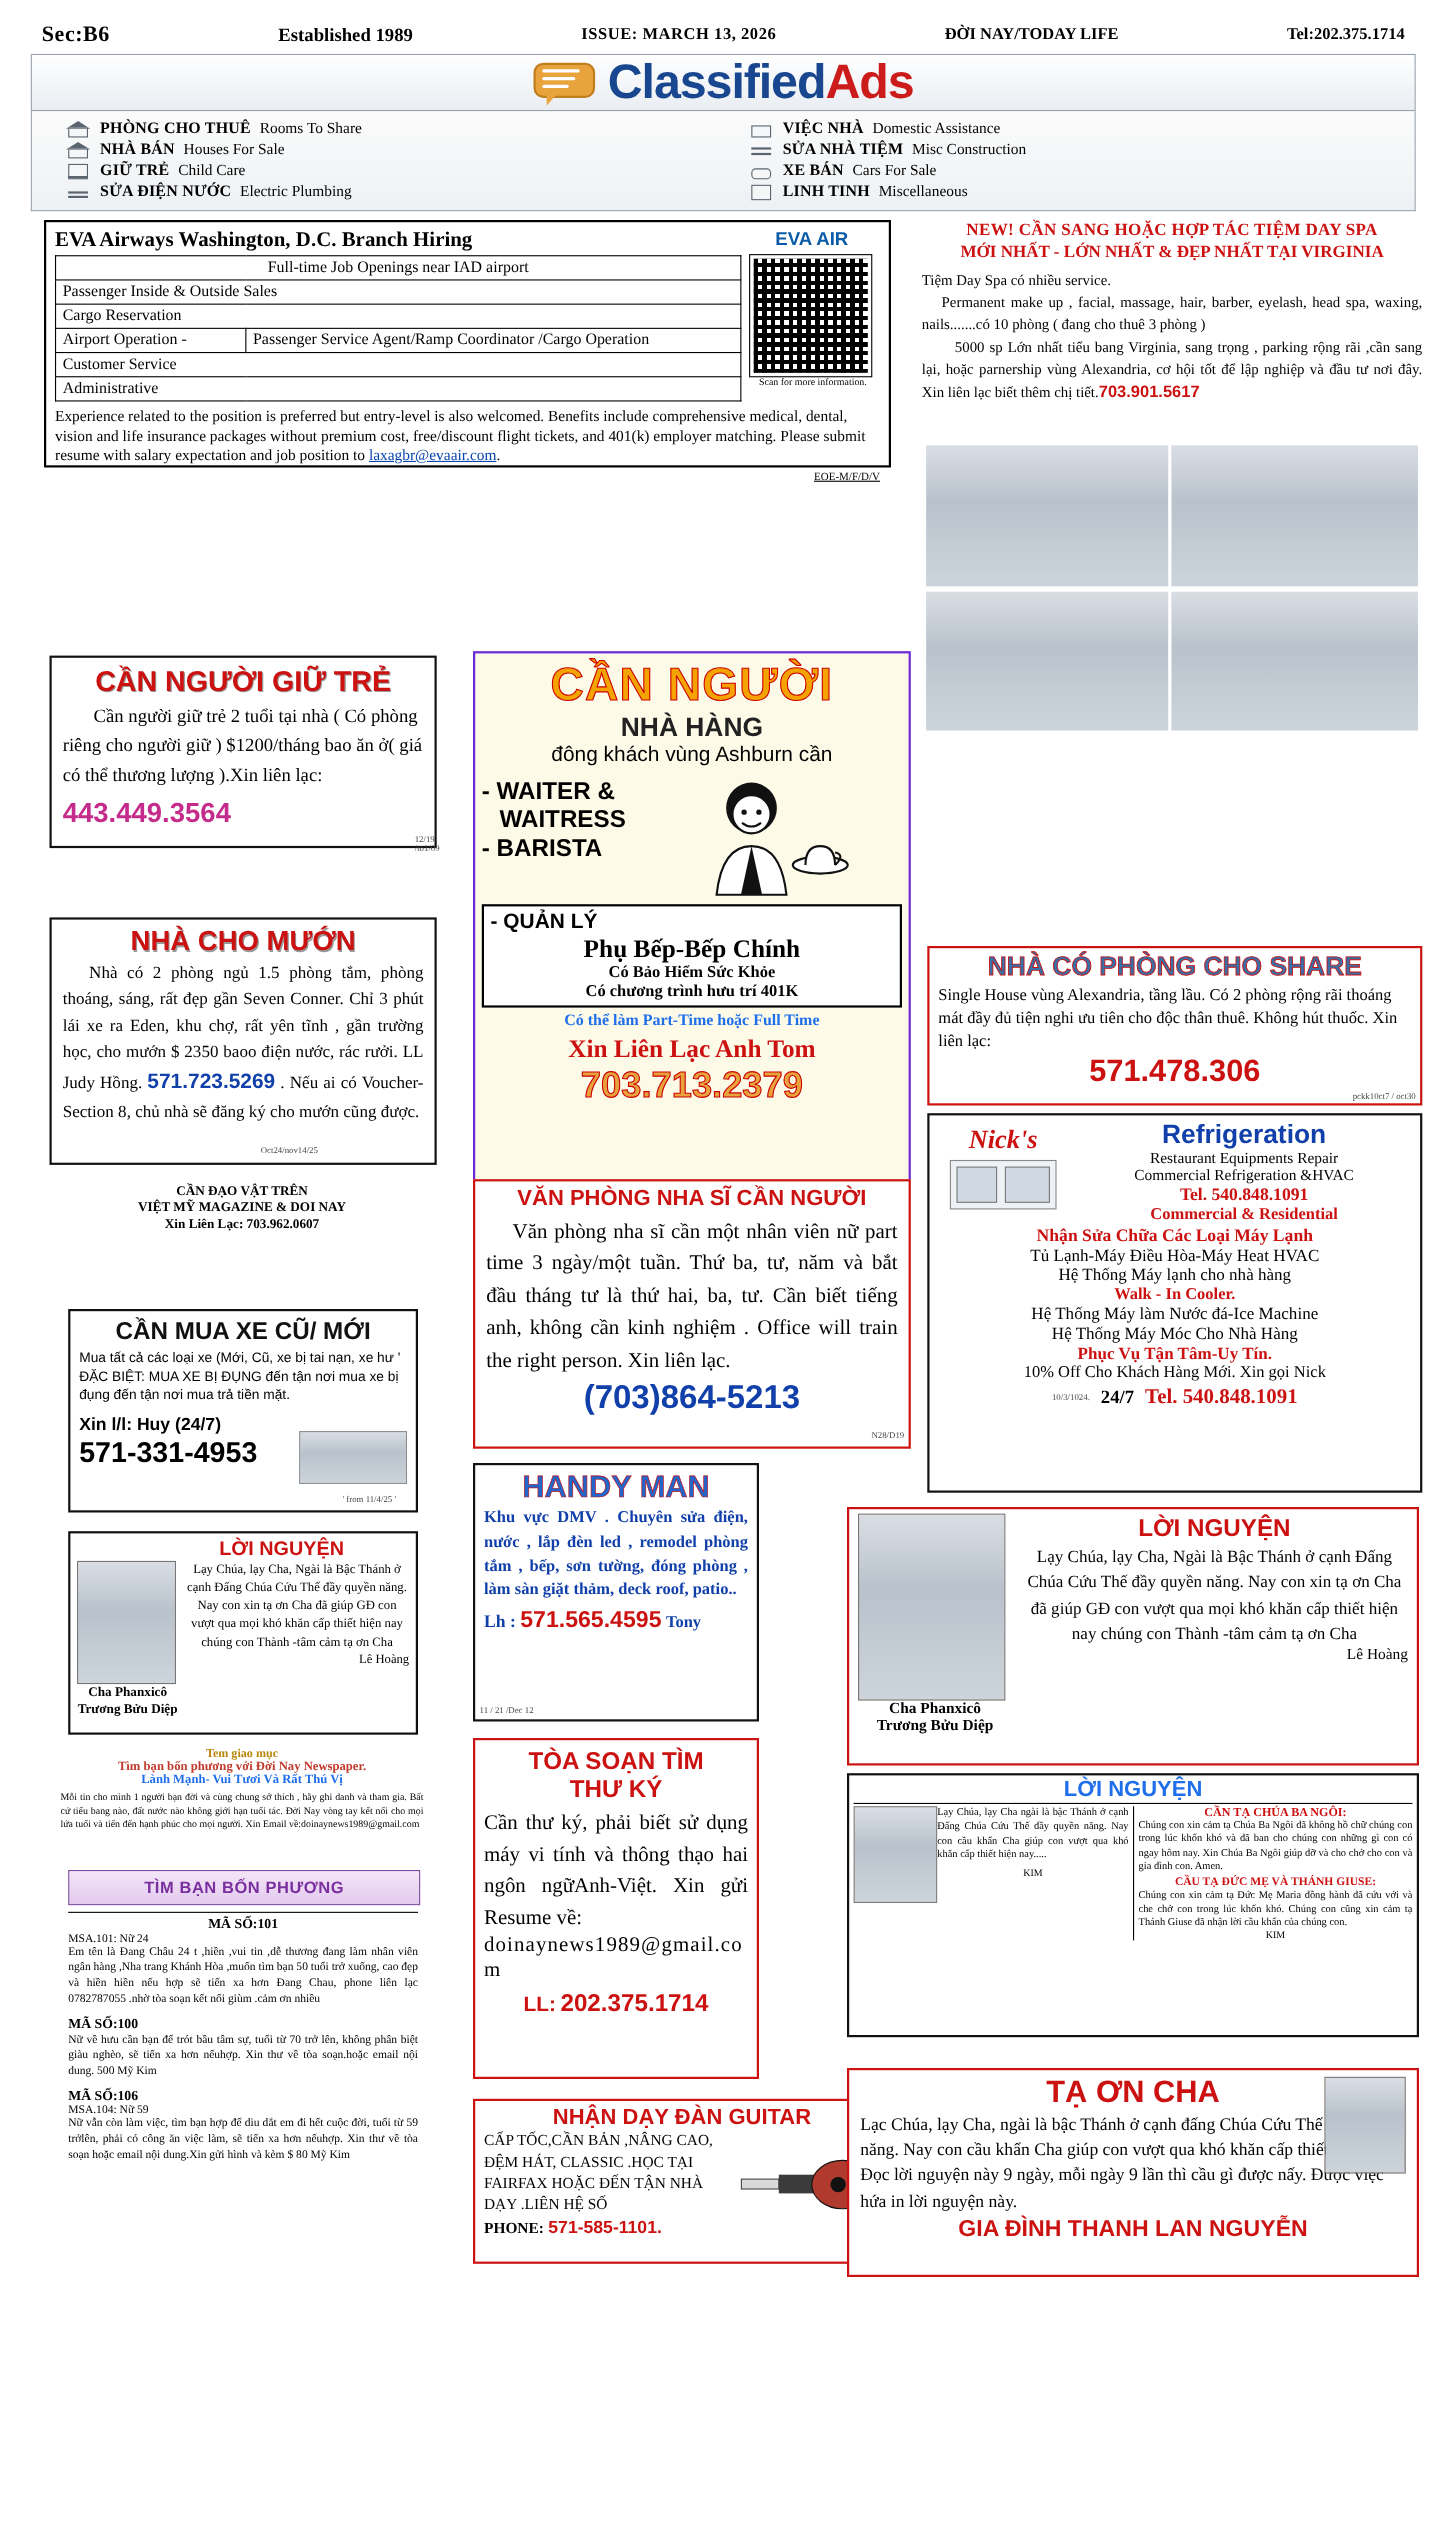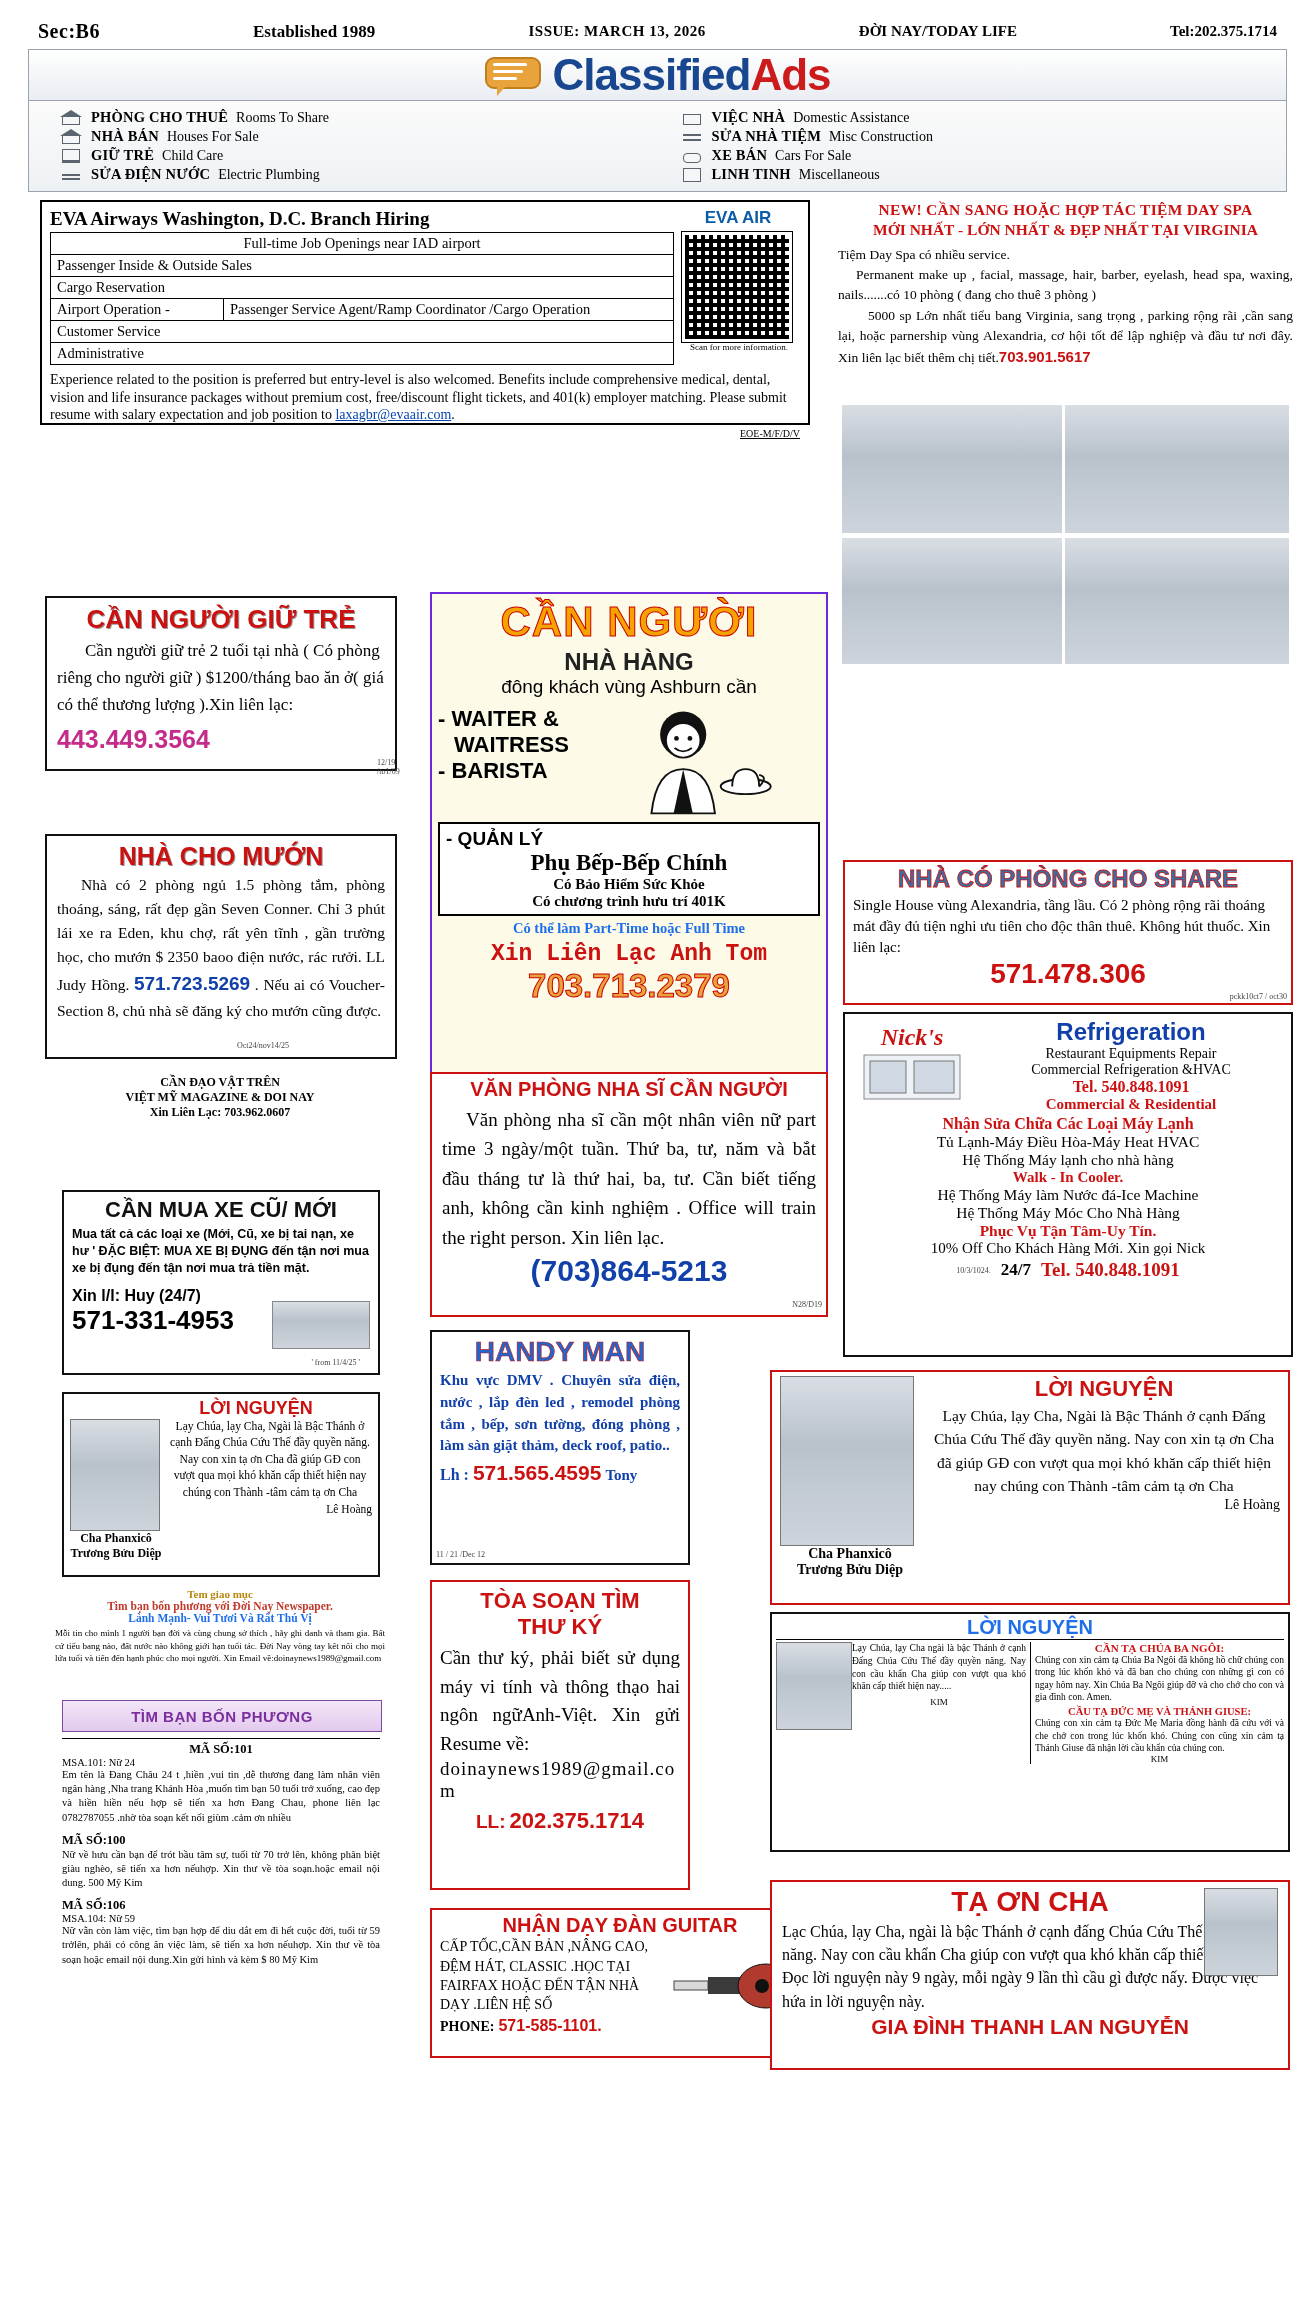--- a/index.html
+++ b/index.html
@@ -239,21 +239,21 @@
   </div>
 
   <div style="position:absolute;left:60px;top:1075px;width:320px;text-align:center;">
     <div style="font-size:12px;font-weight:bold;">CẦN ĐẠO VẬT TRÊN</div>
     <div style="font-size:12px;font-weight:bold;">VIỆT MỸ MAGAZINE &amp; DOI NAY</div>
     <div style="font-size:12px;font-weight:bold;">Xin Liên Lạc: 703.962.0607</div>
   </div>
 
   <div class="ad" style="position:absolute;left:62px;top:1190px;width:318px;height:185px;padding:5px 8px;">
     <div class="adtitle" style="font-size:22px;color:#111;">CẦN MUA XE CŨ/ MỚI</div>
-    <div class="body" style="font-size:12.5px;line-height:1.35;font-family:'Liberation Sans',sans-serif;font-weight:bold;margin-top:3px;">Mua tất cả các loại xe (Mới, Cũ, xe bị tai nạn, xe hư ' ĐẶC BIỆT: MUA XE BỊ ĐỤNG đến tận nơi mua xe bị đụng đến tận nơi mua trả tiền mặt.</div>
+    <div class="body" style="font-size:12.5px;line-height:1.35;font-family:'Liberation Sans',sans-serif;font-weight:normal;margin-top:3px;">Mua tất cả các loại xe (Mới, Cũ, xe bị tai nạn, xe hư ' ĐẶC BIỆT: MUA XE BỊ ĐỤNG đến tận nơi mua xe bị đụng đến tận nơi mua trả tiền mặt.</div>
     <div style="font-size:16px;font-weight:bold;font-family:'Liberation Sans',sans-serif;margin-top:10px;">Xin l/l: Huy (24/7)</div>
     <div class="phone" style="font-size:26px;">571-331-4953</div>
     <div class="photo" style="position:absolute;right:8px;bottom:24px;width:96px;height:46px;border:1px solid #888;"></div>
     <div class="tiny" style="position:absolute;right:18px;bottom:6px;">' from 11/4/25 '</div>
   </div>
 
   <div class="ad" style="position:absolute;left:62px;top:1392px;width:318px;height:185px;padding:4px 6px;">
     <div class="adtitle red" style="font-size:18px;margin-left:70px;">LỜI NGUYỆN</div>
     <div style="display:flex;gap:6px;">
       <div style="width:92px;text-align:center;">
@@ -321,21 +321,21 @@
         </svg>
       </div>
     </div>
     <div style="border:2px solid #000;margin-top:4px;padding:4px 6px;text-align:center;background:#fff;">
       <div style="font-size:19px;font-weight:bold;font-family:'Liberation Sans',sans-serif;text-align:left;">- QUẢN LÝ</div>
       <div style="font-size:23px;font-weight:bold;">Phụ Bếp-Bếp Chính</div>
       <div style="font-size:15px;font-weight:bold;">Có Bảo Hiểm Sức Khỏe</div>
       <div style="font-size:15px;font-weight:bold;">Có chương trình hưu trí  401K</div>
     </div>
     <div class="center" style="font-size:14.5px;color:#1f6feb;font-weight:bold;margin-top:4px;">Có thể làm Part-Time   hoặc Full Time</div>
-    <div class="center" style="font-size:23px;color:#cc1111;font-weight:bold;font-family:Liberation Mono, monospace;margin-top:4px;">Xin Liên Lạc Anh Tom</div>
+    <div class="center" style="font-size:23px;color:#cc1111;font-weight:bold;font-family:Liberation Serif, serif;margin-top:4px;">Xin Liên Lạc Anh Tom</div>
     <div class="center phone" style="font-size:33px;color:#e8a33d;-webkit-text-stroke:1px #c00;">703.713.2379</div>
     <div class="tiny" style="position:absolute;right:6px;bottom:2px;">P914-915</div>
   </div>
 
   <div class="ad" style="position:absolute;left:430px;top:1072px;width:398px;height:245px;padding:4px 10px;border-color:#cc1111;">
     <div class="adtitle red" style="font-size:20px;">VĂN PHÒNG  NHA SĨ CẦN NGƯỜI</div>
     <div class="body" style="font-size:19px;line-height:1.55;text-indent:24px;margin-top:4px;text-align:justify;">Văn phòng nha sĩ cần một nhân viên nữ part time 3 ngày/một tuần. Thứ ba, tư, năm và bắt đầu tháng tư là thứ hai, ba, tư. Cần biết tiếng anh, không cần kinh nghiệm . Office will train the right person. Xin liên lạc.</div>
     <div class="phone blue" style="font-size:30px;text-align:center;margin-top:2px;">(703)864-5213</div>
     <div class="tiny" style="position:absolute;right:4px;bottom:6px;">N28/D19</div>
   </div>

